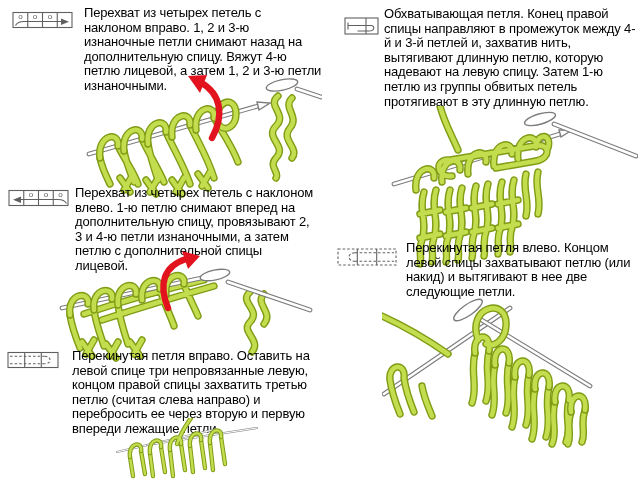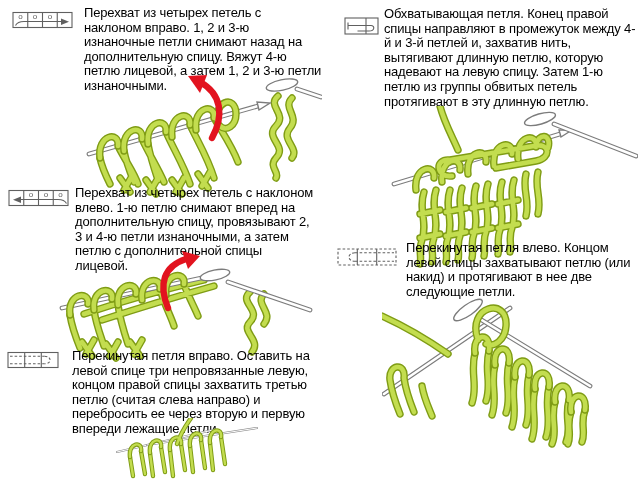--- a/index.html
+++ b/index.html
@@ -165,21 +165,21 @@
       <use href="#i4o" class="y2"></use>
   </g>
 </svg>
 
 <svg class="ico" style="left:337px;top:246px" width="60" height="21" viewBox="0 0 60 21">
   <rect class="symd" x="1" y="3" width="58" height="16"></rect>
   <path class="sym" d="M20.3,3 V19 M39.7,3 V19"></path>
   <path class="symd" d="M18,6.8 L57,6.8 M18,15.2 L57,15.2"></path>
   <path class="symd" d="M18,6.8 C10,6.8 10,15.2 18,15.2"></path>
 </svg>
-<p class="txt" style="left:406px;top:241px;width:234px">Перекинутая петля влево. Концом левой спицы захватывают петлю (или накид) и протягивают в нее две следующие петли.</p>
+<p class="txt" style="left:406px;top:241px;width:234px">Перекинутая петля влево. Концом левой спицы захватывают петлю (или накид) и вытягивают в нее две следующие петли.</p>
 
 <svg class="illus" style="left:382px;top:296px" width="256" height="154" viewBox="0 0 256 154">
   <defs>
     <path id="i5u" d="M0,20 C22,30 46,44 66,58 M8,84 C6,68 24,66 22,82 M8,84 C10,98 14,108 18,118 M22,82 C24,96 28,106 32,116 M40,90 C42,102 46,110 50,120 M93,57 C88,77 96,89 90,107 M107,55 C102,75 110,87 104,105 M113,69 C108,89 116,101 110,119 M127,67 C122,87 130,99 124,117 M133,81 C128,101 136,113 130,131 M147,79 C142,99 150,111 144,129 M153,93 C148,113 156,125 150,143 M167,91 C162,111 170,123 164,141 M173,106 C168,124 176,134 170,148 M187,104 C182,122 190,132 184,146 M189,116 C184,130 190,138 186,148 M203,114 C198,128 204,136 200,146"></path>
     <path id="i5o" d="M93,57 C90,37 110,35 107,55 M113,69 C110,49 130,47 127,67 M133,81 C130,61 150,59 147,79 M153,93 C150,73 170,71 167,91 M173,106 C170,86 190,84 187,104 M189,116 C186,96 206,94 203,114 M96,44 C84,10 126,0 124,30 C123,44 112,52 104,48"></path>
   </defs>
   <g>
     <line class="n1" x1="2" y1="98" x2="128" y2="12"></line>
       <line class="n2" x1="2" y1="98" x2="128" y2="12"></line>
   </g>

